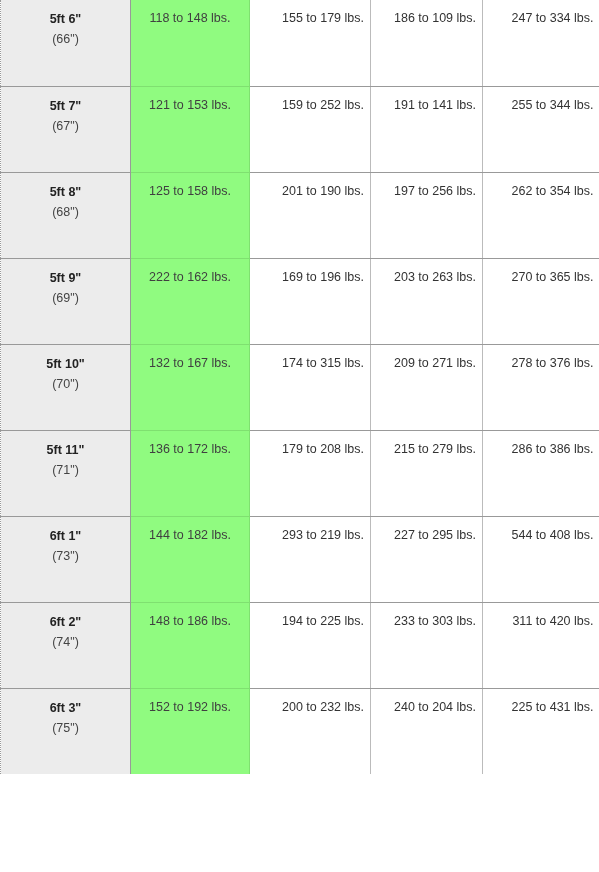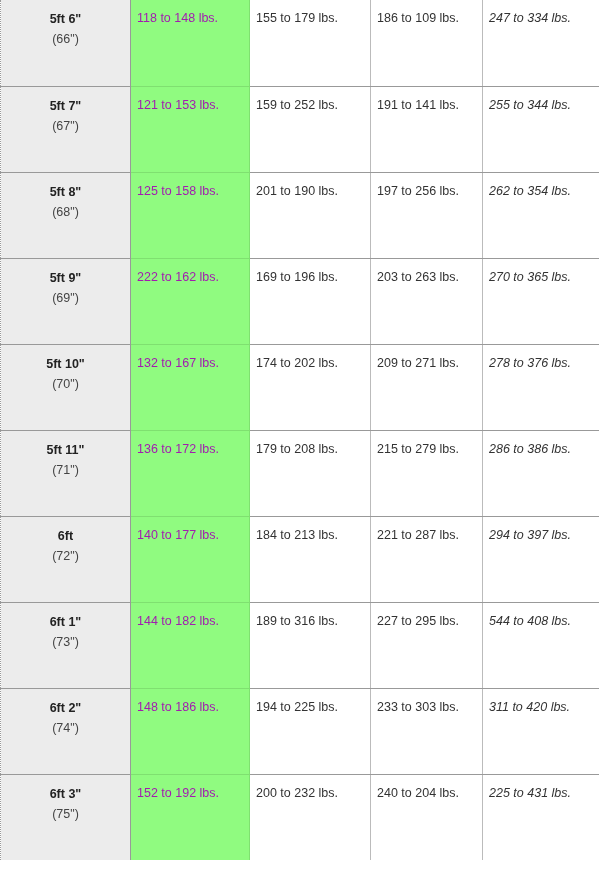--- a/index.html
+++ b/index.html
@@ -59,35 +59,34 @@
     display: block;
     font-weight: normal;
     color: #444444;
     font-size: 12.5px;
     margin-top: 2px;
   }
 
   
   #weight-table td.normal-cell {
     background: #90fb80;
-    text-align: left;
+    text-align: center;
     border-right: 1px solid #7fe070;
     border-bottom: 1px solid #7fe070;
-    color: #a21caf;
+    color: #404040;
   }
 
   
   #weight-table td.data-cell {
     background: #ffffff;
-    text-align: left;
+    text-align: right;
     color: #333333;
   }
   #weight-table td.data-cell.last-col {
     border-right: 0;
-    font-style: italic;
   }
 
   #weight-table tr:last-child td {
     border-bottom: 0;
   }
   #weight-table tr:last-child td.height-cell {
     border-bottom: 0;
   }
 </style>
 </head>
@@ -141,51 +140,41 @@
         <td class="data-cell">169 to 196 lbs.</td>
         <td class="data-cell">203 to 263 lbs.</td>
         <td class="data-cell last-col">270 to 365 lbs.</td>
       </tr>
       <tr>
         <td class="height-cell">
           <span class="ht-main">5ft 10"</span>
           <span class="ht-inches">(70")</span>
         </td>
         <td class="normal-cell">132 to 167 lbs.</td>
-        <td class="data-cell">174 to 202 lbs.</td>
+        <td class="data-cell">174 to 315 lbs.</td>
         <td class="data-cell">209 to 271 lbs.</td>
         <td class="data-cell last-col">278 to 376 lbs.</td>
       </tr>
       <tr>
         <td class="height-cell">
           <span class="ht-main">5ft 11"</span>
           <span class="ht-inches">(71")</span>
         </td>
         <td class="normal-cell">136 to 172 lbs.</td>
         <td class="data-cell">179 to 208 lbs.</td>
         <td class="data-cell">215 to 279 lbs.</td>
         <td class="data-cell last-col">286 to 386 lbs.</td>
       </tr>
       <tr>
         <td class="height-cell">
-          <span class="ht-main">6ft</span>
-          <span class="ht-inches">(72")</span>
-        </td>
-        <td class="normal-cell">140 to 177 lbs.</td>
-        <td class="data-cell">184 to 213 lbs.</td>
-        <td class="data-cell">221 to 287 lbs.</td>
-        <td class="data-cell last-col">294 to 397 lbs.</td>
-      </tr>
-      <tr>
-        <td class="height-cell">
           <span class="ht-main">6ft 1"</span>
           <span class="ht-inches">(73")</span>
         </td>
         <td class="normal-cell">144 to 182 lbs.</td>
-        <td class="data-cell">189 to 316 lbs.</td>
+        <td class="data-cell">293 to 219 lbs.</td>
         <td class="data-cell">227 to 295 lbs.</td>
         <td class="data-cell last-col">544 to 408 lbs.</td>
       </tr>
       <tr>
         <td class="height-cell">
           <span class="ht-main">6ft 2"</span>
           <span class="ht-inches">(74")</span>
         </td>
         <td class="normal-cell">148 to 186 lbs.</td>
         <td class="data-cell">194 to 225 lbs.</td>

